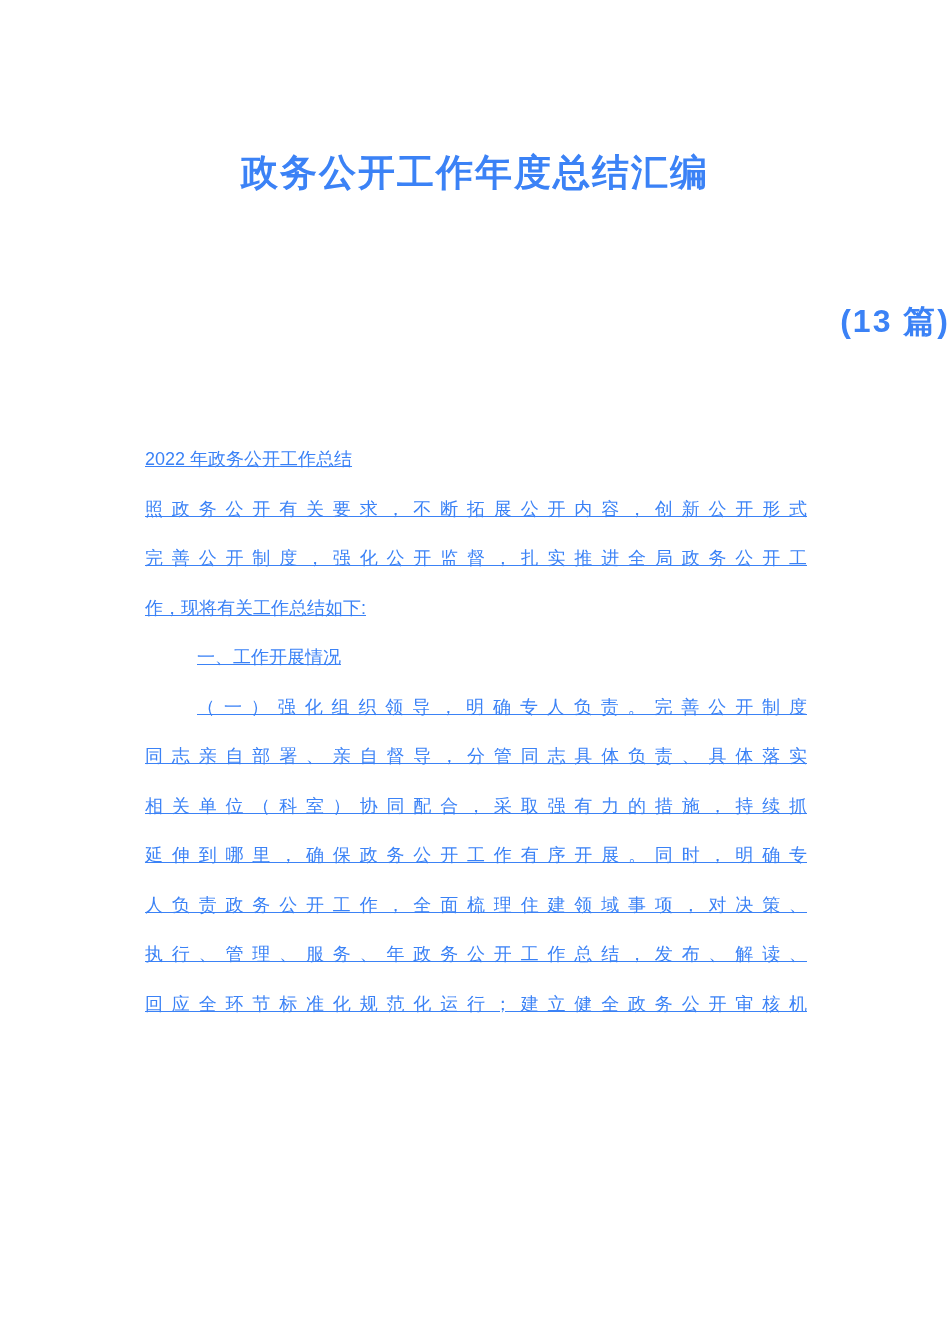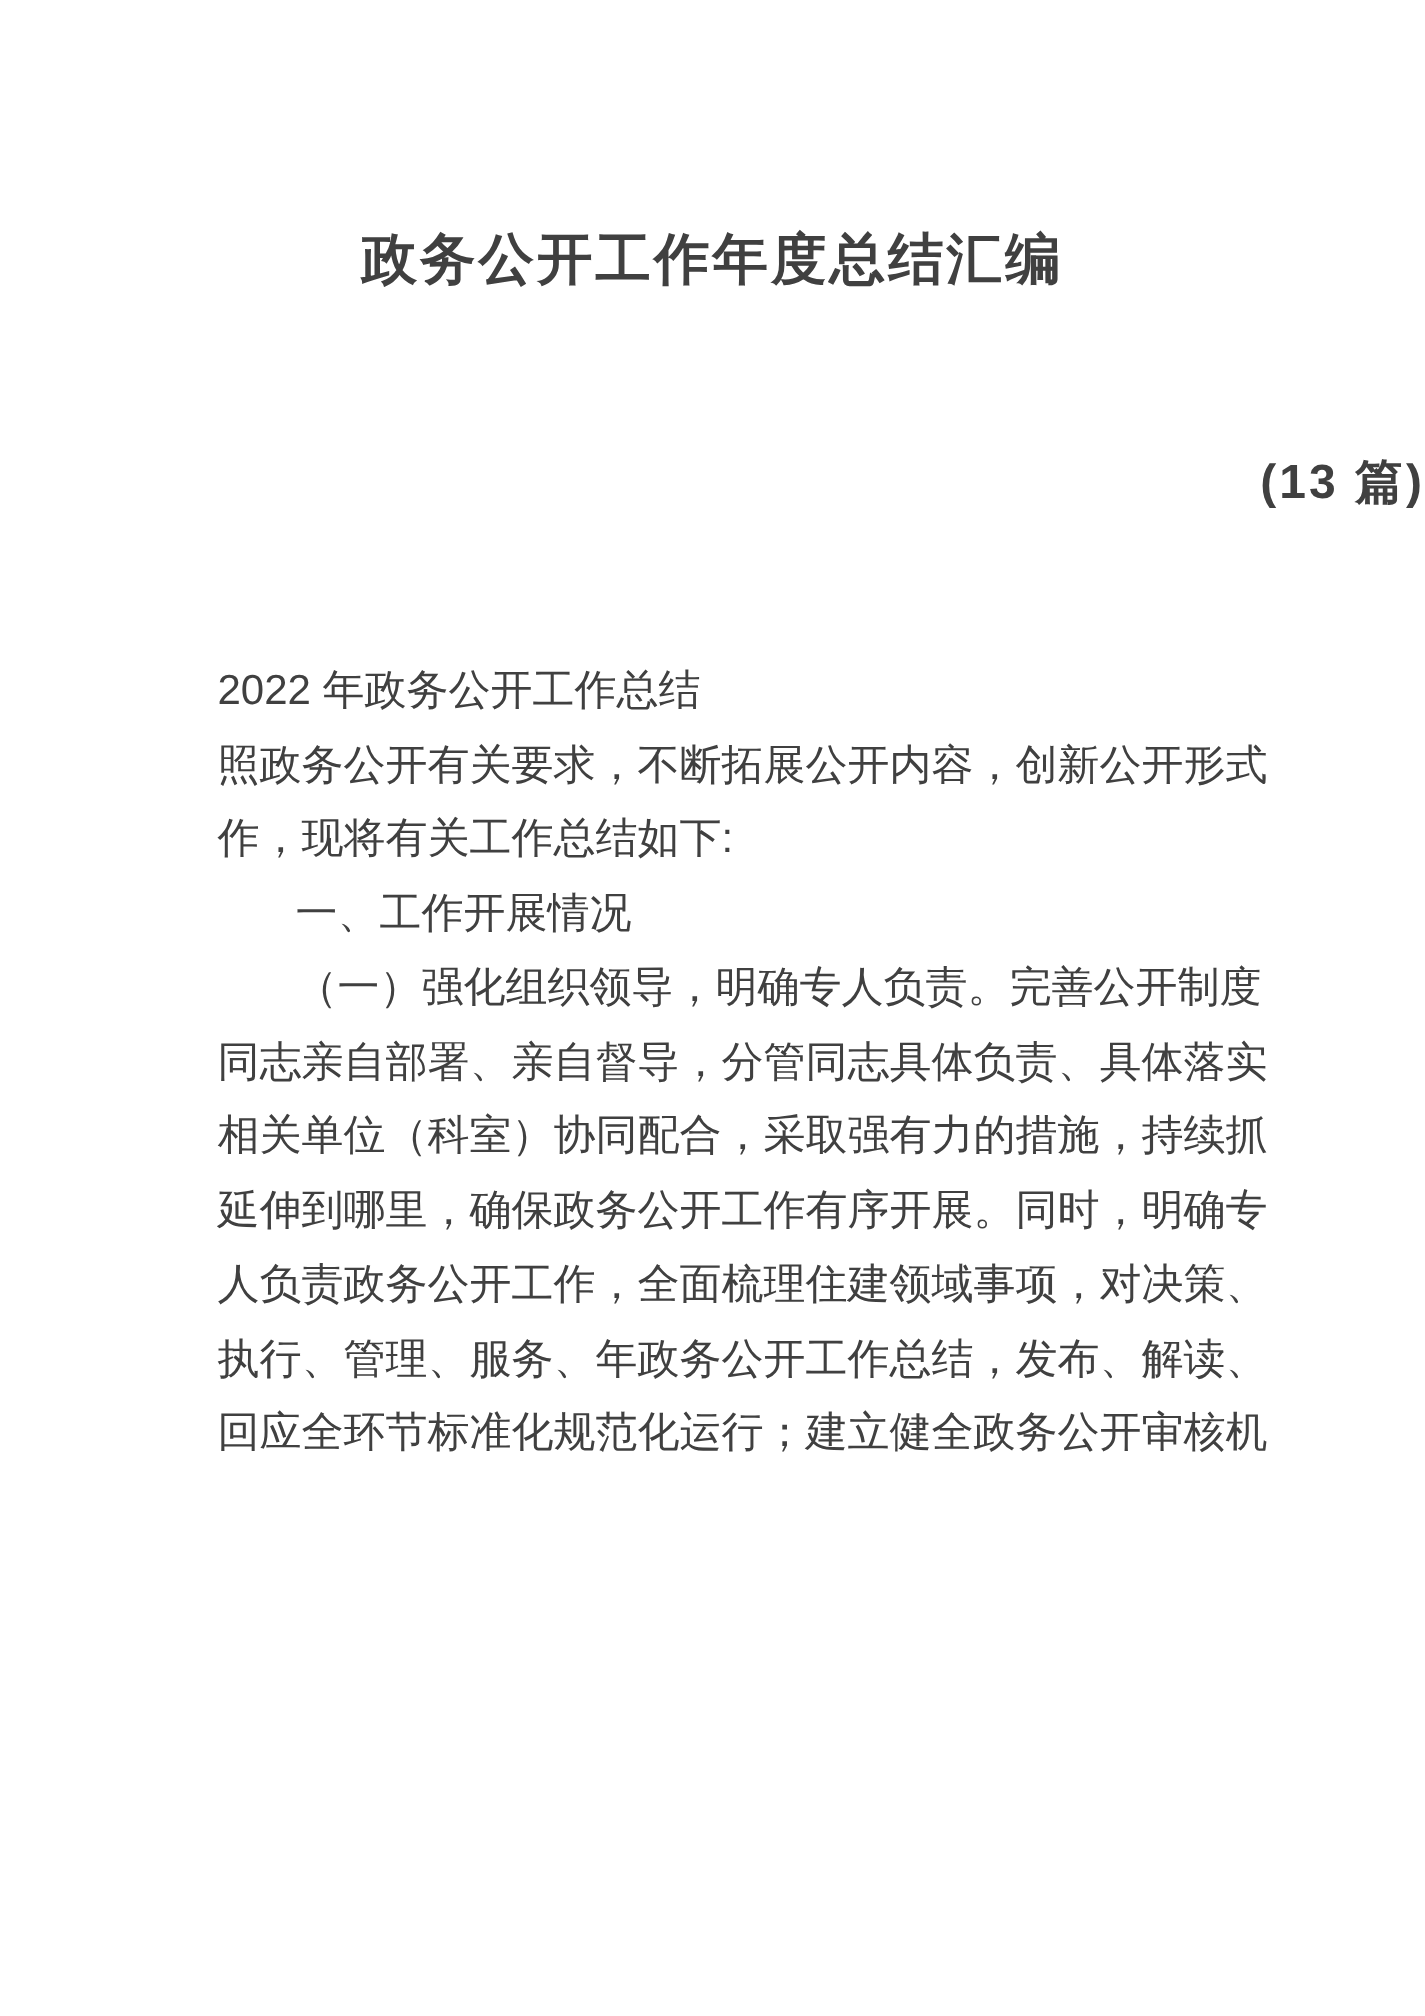--- a/index.html
+++ b/index.html
@@ -5,21 +5,21 @@
   html, body {
     margin: 0;
     padding: 0;
     background: #ffffff;
   }
   .page {
     position: relative;
     width: 950px;
     height: 1344px;
     background: #ffffff;
-    color: #404040;
+    color: #3b82f6;
     font-family: "Liberation Sans", "DejaVu Sans", sans-serif;
     overflow: hidden;
   }
   .doc-title {
     margin: 0;
     padding-top: 151px;
     height: 44px;
     line-height: 44px;
     text-align: center;
     font-size: 37px;
@@ -37,43 +37,45 @@
     letter-spacing: 2px;
     white-space: nowrap;
   }
   .doc-body {
     margin: 92px 0 0 145px;
     width: 662px;
   }
   .line {
     height: 49.5px;
     line-height: 49.5px;
-    font-size: 28px;
+    font-size: 18px;
     white-space: nowrap;
     text-align: left;
+    text-decoration: underline;
   }
   .line.justify {
     text-align: justify;
     text-align-last: justify;
   }
   .line.indent {
     padding-left: 52px;
   }
 </style>
 </head>
 <body>
 
 <div class="page">
   <h1 class="doc-title">政务公开工作年度总结汇编</h1>
 
   <div class="doc-subtitle">(13 篇)</div>
 
   <div class="doc-body" id="body-lines">
       <div class="line">2022 年政务公开工作总结</div>
       <div class="line justify">照政务公开有关要求，不断拓展公开内容，创新公开形式</div>
+      <div class="line justify">完善公开制度，强化公开监督，扎实推进全局政务公开工</div>
       <div class="line">作，现将有关工作总结如下:</div>
       <div class="line indent">一、工作开展情况</div>
       <div class="line indent justify">（一）强化组织领导，明确专人负责。完善公开制度</div>
       <div class="line justify">同志亲自部署、亲自督导，分管同志具体负责、具体落实</div>
       <div class="line justify">相关单位（科室）协同配合，采取强有力的措施，持续抓</div>
       <div class="line justify">延伸到哪里，确保政务公开工作有序开展。同时，明确专</div>
       <div class="line justify">人负责政务公开工作，全面梳理住建领域事项，对决策、</div>
       <div class="line justify">执行、管理、服务、年政务公开工作总结，发布、解读、</div>
       <div class="line justify">回应全环节标准化规范化运行；建立健全政务公开审核机</div>
     </div>

